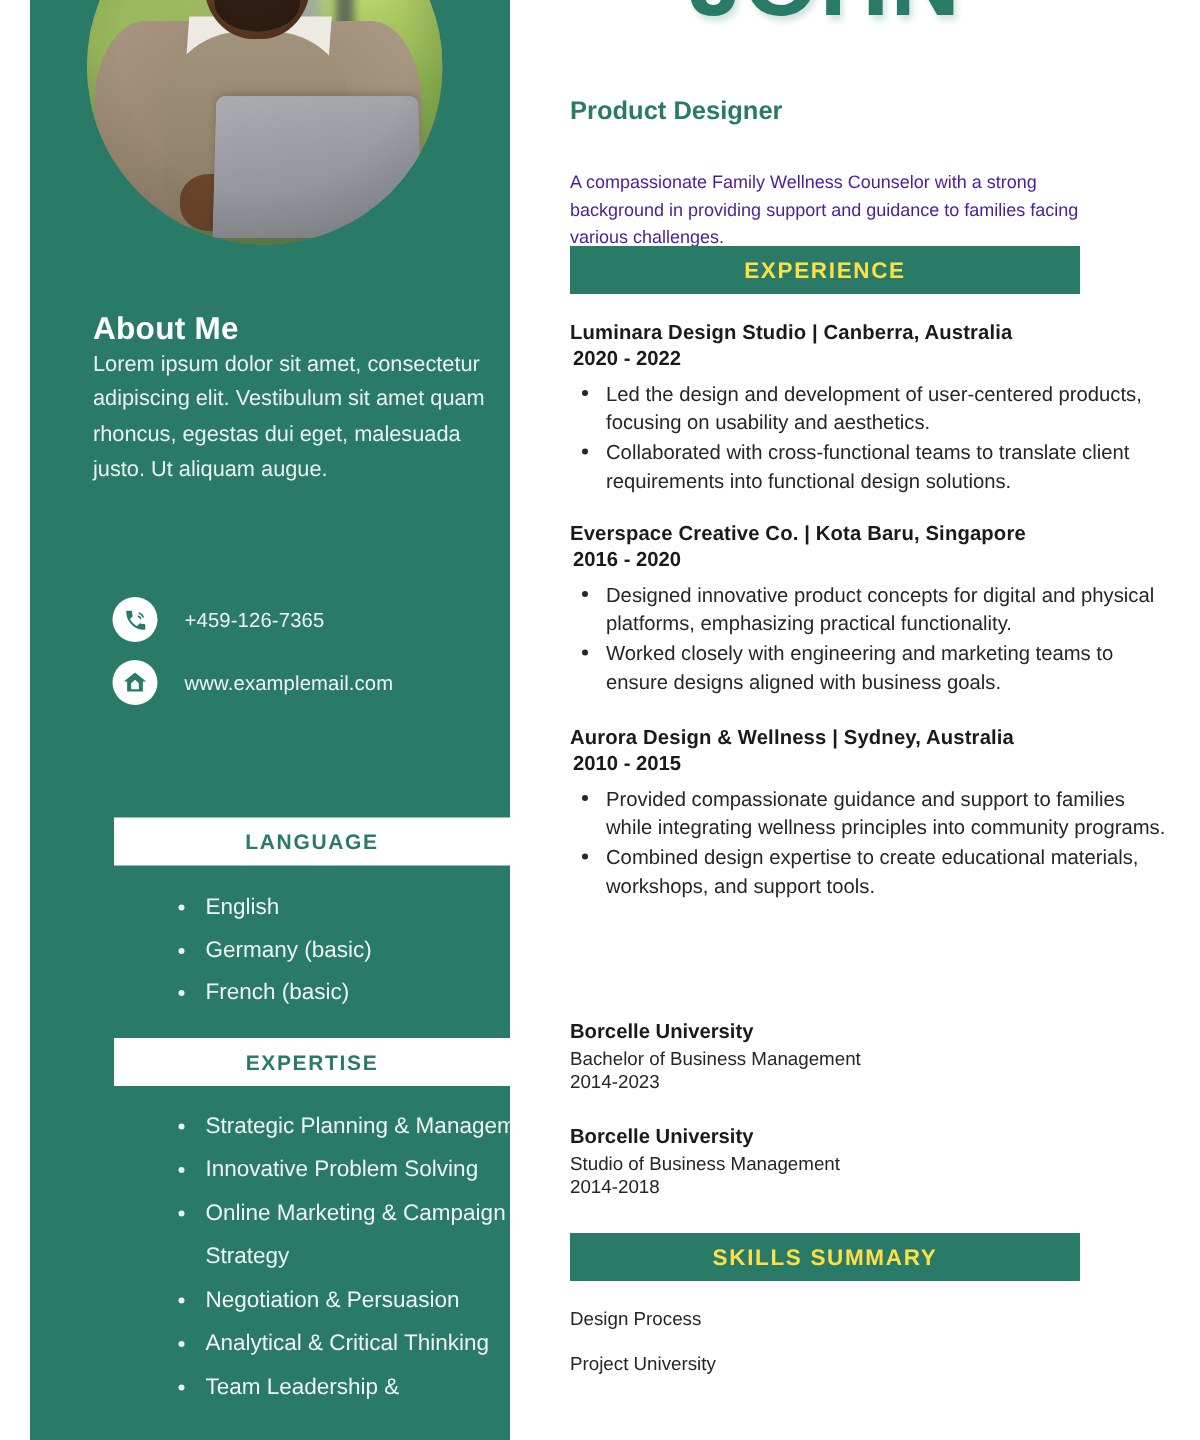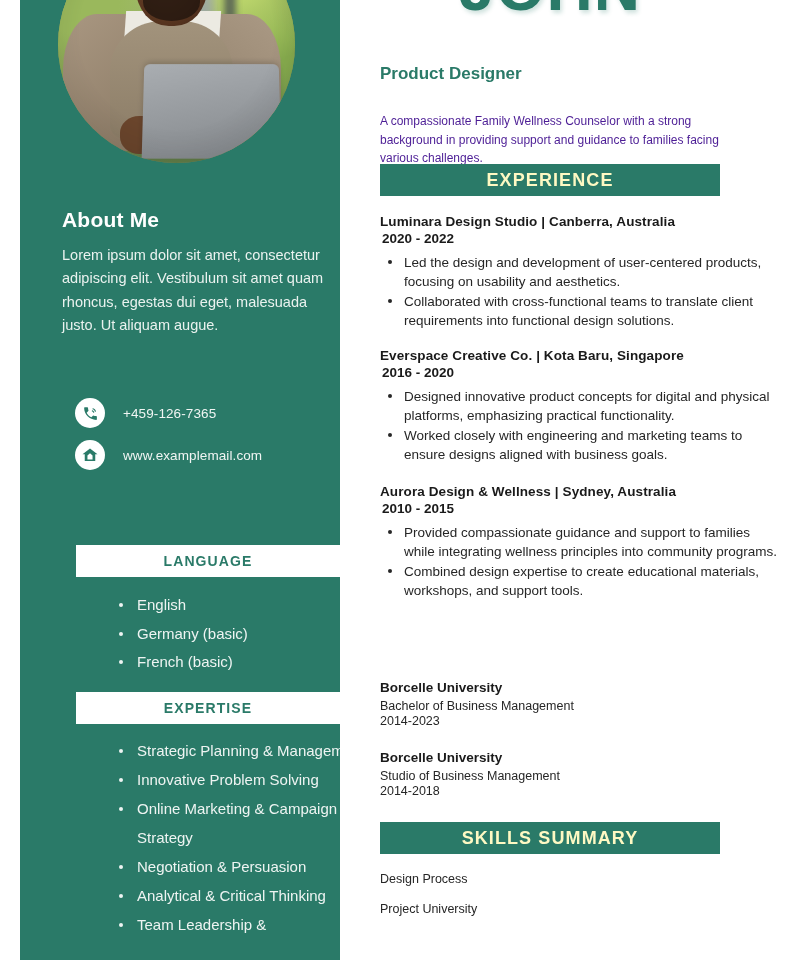--- a/index.html
+++ b/index.html
@@ -139,21 +139,20 @@
     position: absolute;
     left: 42px;
     top: 208px;
     width: 280px;
   }
   #about-title {
     color: #ffffff;
     font-size: 21px;
     font-weight: bold;
     letter-spacing: .2px;
-    margin-bottom: 12px;
   }
   #about-text {
     color: #eaf2ef;
     font-size: 14.5px;
     line-height: 1.62;
   }
 
   
   #contact-list {
     position: absolute;
@@ -274,22 +273,22 @@
 
   .main-bar {
     position: absolute;
     left: 0;
     width: 340px;
     height: 32px;
     background: #2a7a68;
     display: flex;
     align-items: center;
     justify-content: center;
-    color: #fef9c3;
-    font-size: 18px;
+    color: #fde047;
+    font-size: 15px;
     font-weight: bold;
     letter-spacing: 1.1px;
   }
   #experience-bar { top: 164px; }
   #education-bar  { top: 630px; }
   #skills-bar     { top: 822px; }
 
   .job { position: absolute; left: 0; width: 400px; }
   #job-0 { top: 214px; }
   #job-1 { top: 348px; }

